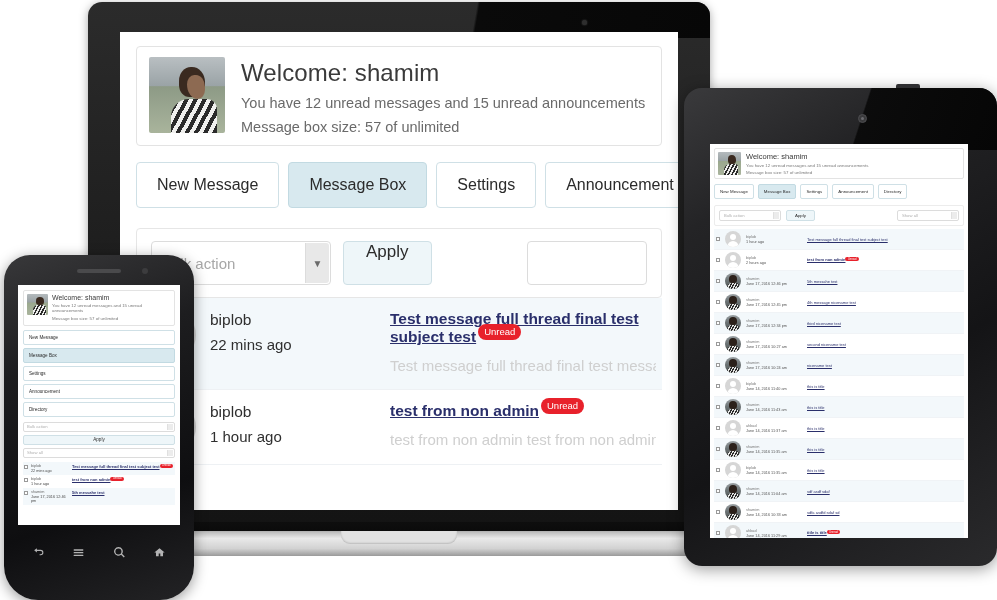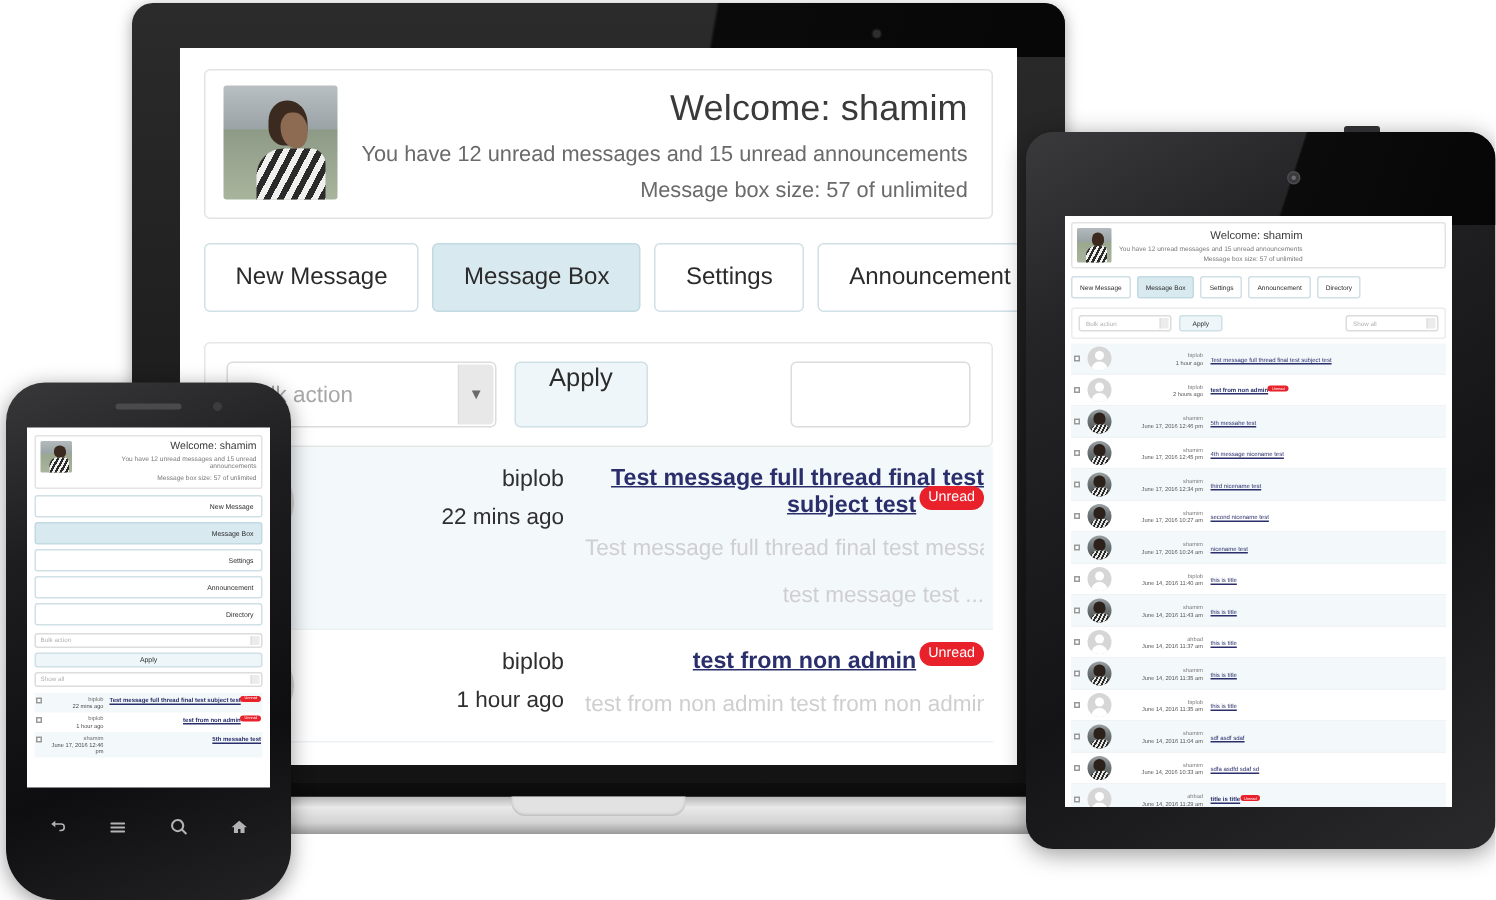--- a/index.html
+++ b/index.html
@@ -2,21 +2,21 @@
 <html><head>
 <meta charset="utf-8">
 <style>
   * { box-sizing: border-box; margin: 0; padding: 0; }
   html, body { width: 997px; height: 600px; overflow: hidden; }
   body {
     background: #ffffff;
     font-family: "Liberation Sans", sans-serif;
     position: relative;
   }
-  .stage { position: absolute; inset: 0; text-align: right; }
+  .stage { position: absolute; inset: 0; }
 
   
   .laptop { position: absolute; left: 88px; top: 2px; width: 622px; height: 560px; }
   .laptop-lid {
     position: absolute; left: 0; top: 0; width: 622px; height: 520px;
     background: linear-gradient(180deg,#2b2b2b 0%,#1b1b1b 60%,#141414 100%);
     border-radius: 14px 14px 4px 4px;
     box-shadow: 0 2px 10px rgba(0,0,0,.35);
   }
   .laptop-glass {
@@ -360,21 +360,20 @@
 
           <div class="msg-row odd">
             <div class="avatar blank"></div>
             <div class="msg-meta">
               <div class="msg-author">biplob</div>
               <div class="msg-time">22 mins ago</div>
             </div>
             <div class="msg-body">
               <span class="msg-subject">Test message full thread final test subject test</span><span class="badge-unread">Unread</span>
               <div class="msg-excerpt">Test message full thread final test message test Test m</div>
-              <div class="msg-excerpt">test message test ...</div>
             </div>
           </div>
 
           <div class="msg-row even">
             <div class="avatar blank"></div>
             <div class="msg-meta">
               <div class="msg-author">biplob</div>
               <div class="msg-time">1 hour ago</div>
             </div>
             <div class="msg-body">

